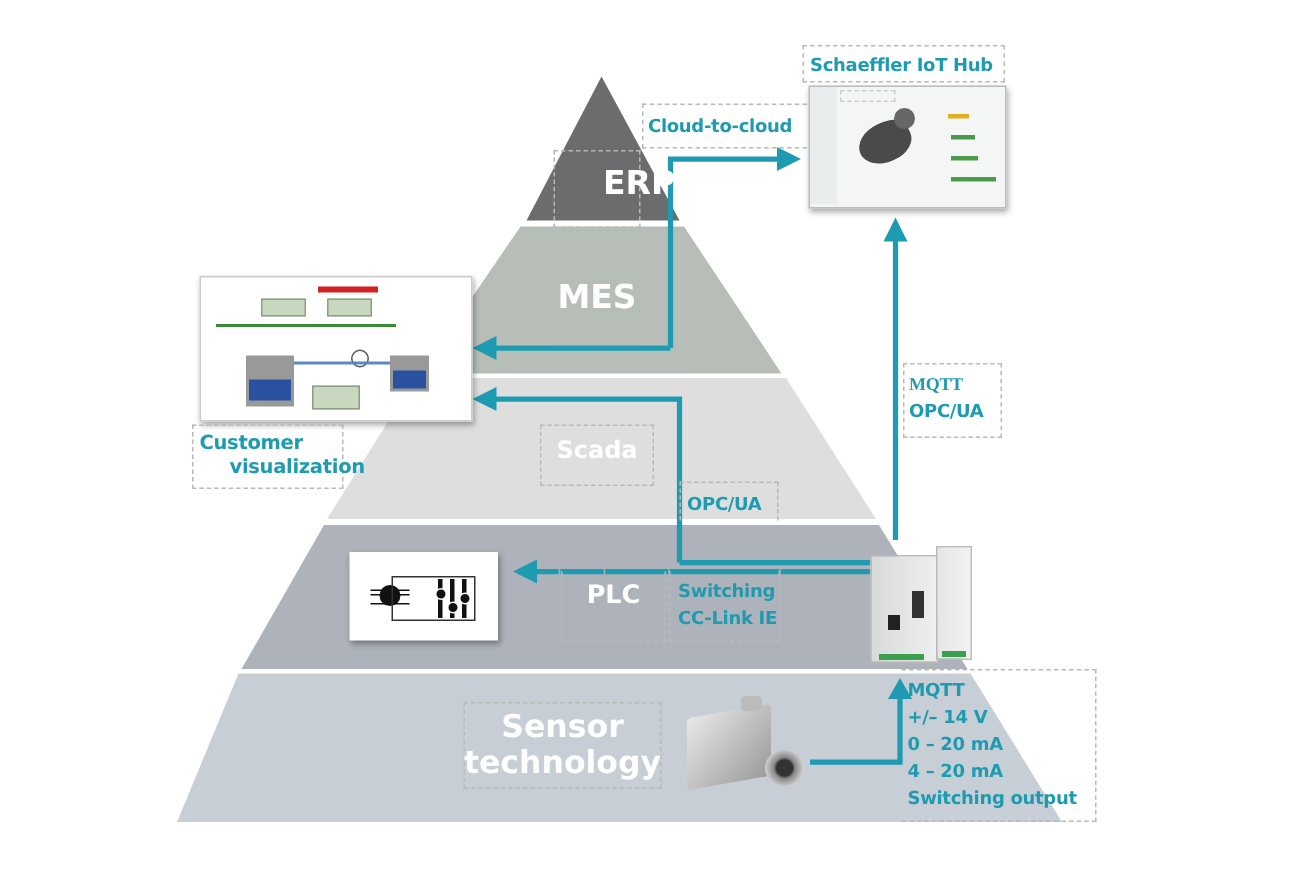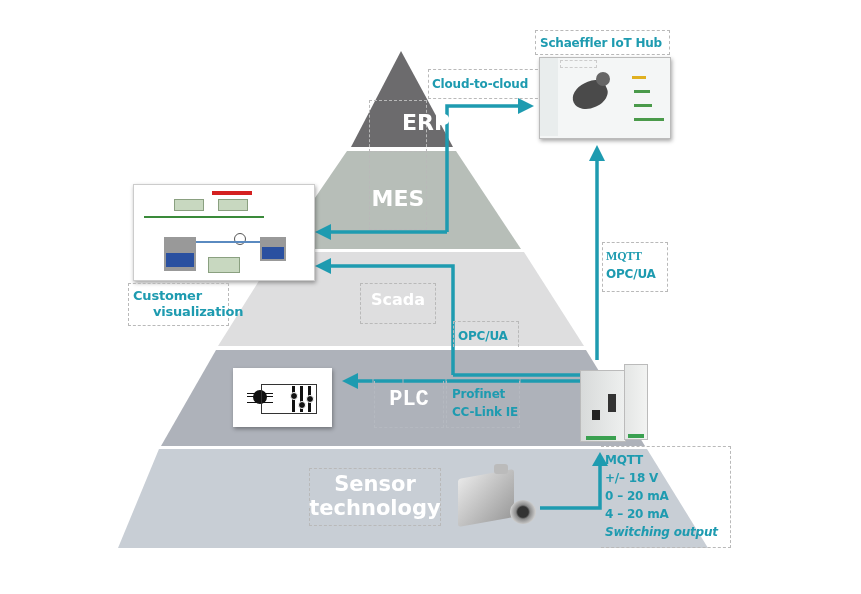--- a/index.html
+++ b/index.html
@@ -60,21 +60,21 @@
 <div class="dash" style="left:369px;top:100px;width:58px;height:52px;"></div>
 <div class="layer-lbl" style="left:369px;top:110px;width:58px;font-size:22px;margin-left:28px;">ERP</div>
 
 <div class="dash" style="left:369px;top:150px;width:58px;height:80px;border-top:none;"></div>
 <div class="layer-lbl" style="left:360px;top:186px;width:76px;font-size:22px;">MES</div>
 
 <div class="dash" style="left:360px;top:283px;width:76px;height:41px;"></div>
 <div class="layer-lbl" style="left:360px;top:290px;width:76px;font-size:16px;">Scada</div>
 
 <div class="dash" style="left:374px;top:381px;width:70px;height:47px;border-top:none;border-color:#b5b9c0;"></div>
-<div class="layer-lbl" style="left:374px;top:387px;width:70px;font-size:22px;font-family:Liberation Mono, monospace;">PLC</div>
+<div class="layer-lbl" style="left:374px;top:387px;width:70px;font-size:17px;">PLC</div>
 
 <div class="dash" style="left:309px;top:468px;width:132px;height:58px;"></div>
 <div class="layer-lbl" style="left:309px;top:472px;width:132px;font-size:21px;line-height:24px;">Sensor</div>
 <div class="layer-lbl" style="left:309px;top:496px;width:132px;font-size:21px;line-height:24px;">technology</div>
 
 <div class="dash" style="left:428px;top:69px;width:115px;height:30px;"></div>
 <div class="lbl" style="left:432px;top:76px;">Cloud-to-cloud</div>
 
 <div class="dash" style="left:535px;top:30px;width:135px;height:25px;"></div>
 <div class="lbl" style="left:540px;top:35px;">Schaeffler IoT Hub</div>
@@ -107,21 +107,21 @@
 <div class="lbl" style="left:133px;top:304px;font-size:13px;margin-left:20px;">visualization</div>
 
 <div class="dash" style="left:602px;top:242px;width:66px;height:50px;"></div>
 <div class="lbl" style="left:606px;top:248px;font-family:Liberation Serif, serif;">MQTT</div>
 <div class="lbl" style="left:606px;top:266px;">OPC/UA</div>
 
 <div class="dash" style="left:453px;top:321px;width:66px;height:26px;border-bottom:none;"></div>
 <div class="lbl" style="left:458px;top:328px;">OPC/UA</div>
 
 <div class="dash" style="left:446px;top:381px;width:74px;height:47px;border-top:none;border-color:#b5b9c0;"></div>
-<div class="lbl" style="left:452px;top:386px;">Profinet</div>
+<div class="lbl" style="left:452px;top:386px;">Switching</div>
 <div class="lbl" style="left:452px;top:404px;">CC-Link IE</div>
 
 <div class="card" style="left:233px;top:368px;width:99px;height:59px;">
   <div style="position:absolute;left:20px;top:22px;width:14px;height:14px;background:#111;border-radius:50%;"></div>
   <div style="position:absolute;left:14px;top:25px;width:26px;height:8px;border-top:1px solid #111;border-bottom:1px solid #111;"></div>
   <div style="position:absolute;left:14px;top:28px;width:26px;height:1px;background:#111;"></div>
   <div style="position:absolute;left:28px;top:16px;width:56px;height:30px;border:1px solid #333;box-sizing:border-box;"></div>
   <div style="position:absolute;left:59px;top:18px;width:3px;height:26px;background:#111;"></div>
   <div style="position:absolute;left:67px;top:18px;width:3px;height:26px;background:#111;"></div>
   <div style="position:absolute;left:75px;top:18px;width:3px;height:26px;background:#111;"></div>
@@ -134,22 +134,22 @@
   <div style="position:absolute;left:0;top:8px;width:44px;height:70px;background:linear-gradient(90deg,#d8dada,#eef0ef);border:1px solid #bbb;"></div>
   <div style="position:absolute;left:44px;top:2px;width:22px;height:74px;background:linear-gradient(90deg,#e4e6e5,#f2f3f2);border:1px solid #bbb;"></div>
   <div style="position:absolute;left:12px;top:48px;width:8px;height:10px;background:#222;"></div>
   <div style="position:absolute;left:28px;top:32px;width:8px;height:18px;background:#333;"></div>
   <div style="position:absolute;left:6px;top:74px;width:30px;height:4px;background:#3aa050;"></div>
   <div style="position:absolute;left:48px;top:72px;width:16px;height:4px;background:#3aa050;"></div>
 </div>
 
 <div class="dash" style="left:601px;top:446px;width:130px;height:102px;border-left:none;"></div>
 <div class="lbl" style="left:605px;top:452px;">MQTT</div>
-<div class="lbl" style="left:605px;top:470px;">+/– 18 V</div>
+<div class="lbl" style="left:605px;top:470px;">+/– 14 V</div>
 <div class="lbl" style="left:605px;top:488px;">0 – 20 mA</div>
 <div class="lbl" style="left:605px;top:506px;">4 – 20 mA</div>
-<div class="lbl" style="left:605px;top:524px;font-style:italic;">Switching output</div>
+<div class="lbl" style="left:605px;top:524px;">Switching output</div>
 
 <div style="position:absolute;left:458px;top:464px;width:90px;height:76px;">
   <div style="position:absolute;left:0;top:10px;width:56px;height:48px;background:linear-gradient(135deg,#e8e8e8,#9a9a9a);border-radius:3px;transform:skewY(-10deg);"></div>
   <div style="position:absolute;left:36px;top:0;width:14px;height:10px;background:#bbb;border-radius:3px;"></div>
   <div style="position:absolute;left:52px;top:36px;width:26px;height:24px;background:radial-gradient(circle,#333 30%,#888 40%,#ccc 70%);border-radius:50%;"></div>
 </div>
 
 </body></html>

